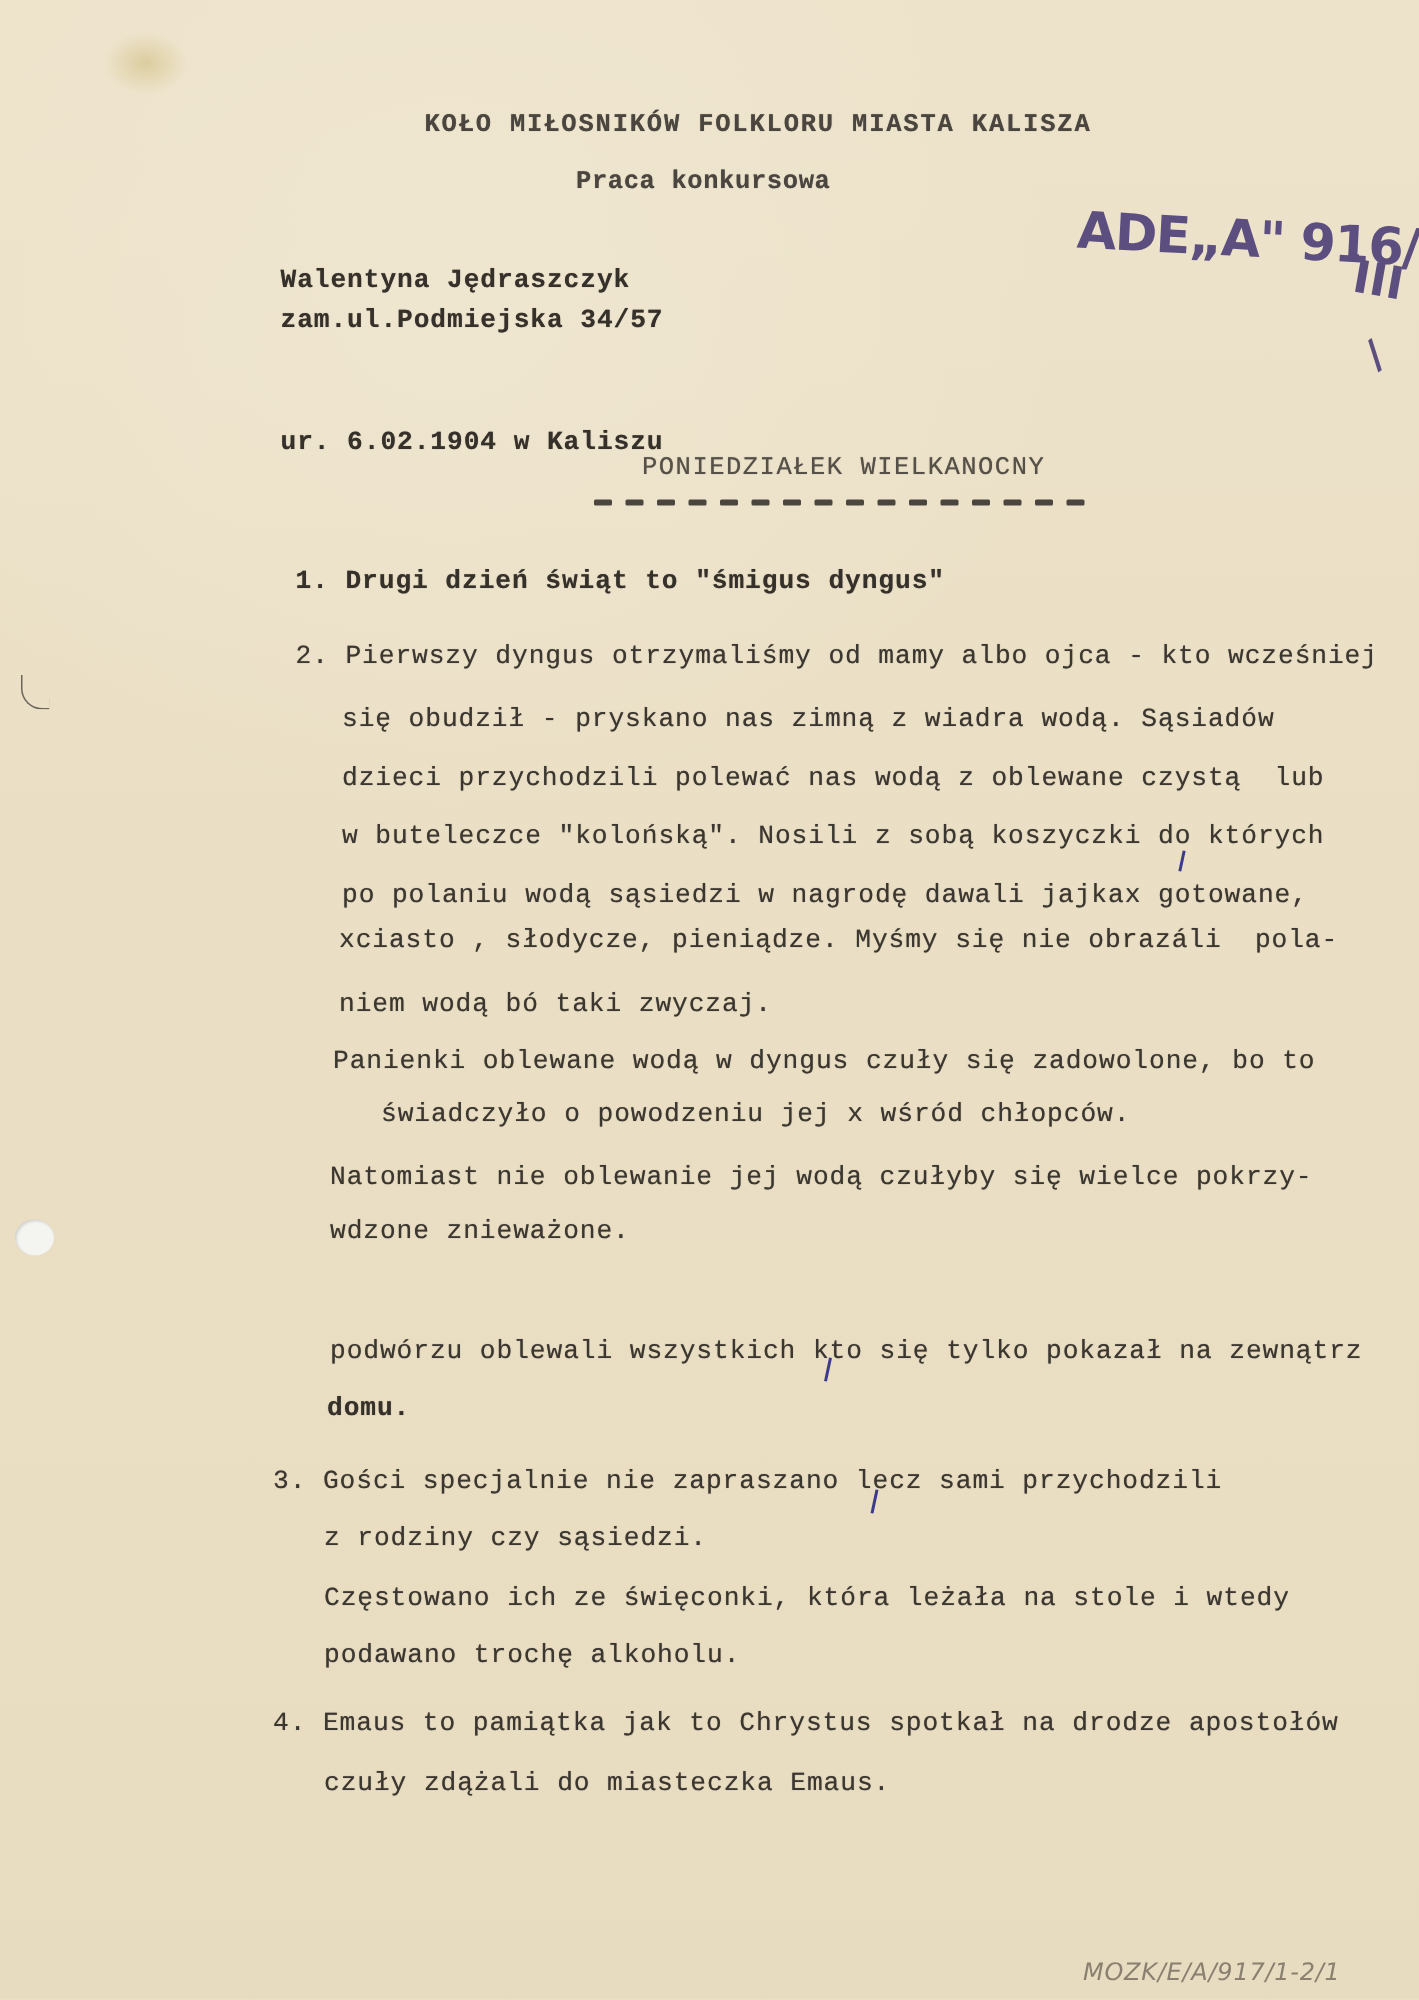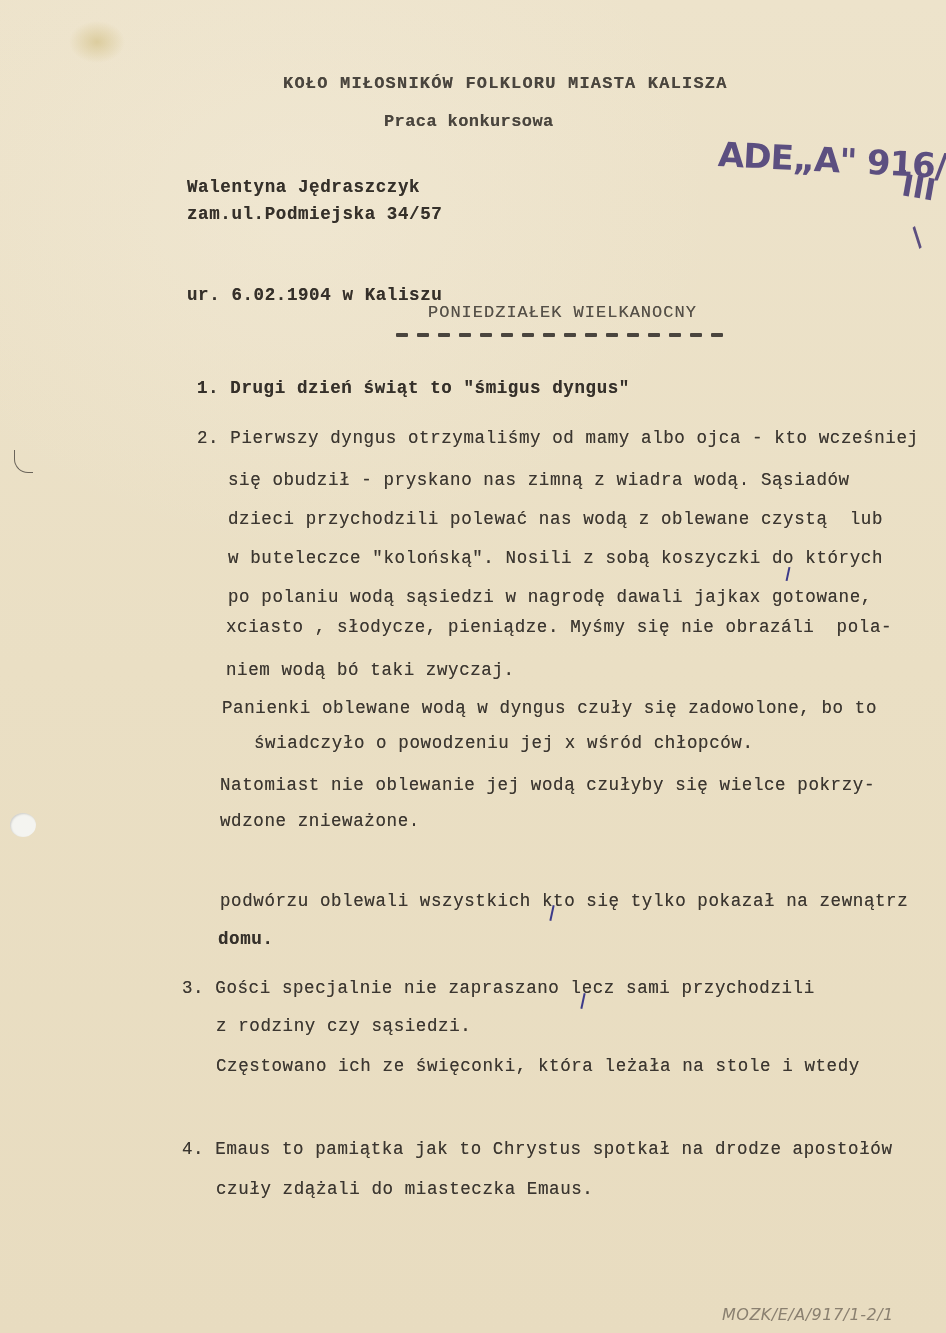--- a/index.html
+++ b/index.html
@@ -162,20 +162,21 @@
   <div class="line" style="left:226px; top:659px;">niem wodą bó taki zwyczaj.</div>
   <div class="line" style="left:222px; top:697px;">Panienki oblewane wodą w dyngus czuły się zadowolone, bo to</div>
   <div class="line" style="left:222px; top:732px;margin-left:32px;">świadczyło o powodzeniu jej x wśród chłopców.</div>
   <div class="line" style="left:220px; top:774px;">Natomiast nie oblewanie jej wodą czułyby się wielce pokrzy-</div>
   <div class="line" style="left:220px; top:810px;">wdzone znieważone.</div>
   <div class="line" style="left:220px; top:890px;">podwórzu oblewali wszystkich kto się tylko pokazał na zewnątrz</div>
   <div class="line bold" style="left:218px; top:928px;">domu.</div>
   <div class="line" style="left:182px; top:977px;">3. Gości specjalnie nie zapraszano lecz sami przychodzili</div>
   <div class="line" style="left:216px; top:1015px;">z rodziny czy sąsiedzi.</div>
   <div class="line" style="left:216px; top:1055px;">Częstowano ich ze święconki, która leżała na stole i wtedy</div>
+  <div class="line" style="left:216px; top:1093px;">podawano trochę alkoholu.</div>
   <div class="line" style="left:182px; top:1138px;">4. Emaus to pamiątka jak to Chrystus spotkał na drodze apostołów</div>
   <div class="line" style="left:216px; top:1178px;">czuły zdążali do miasteczka Emaus.</div>
 
   <div class="comma-mark" style="left:787px; top:567px; height:14px;"></div>
   <div class="comma-mark" style="left:551px; top:905px; height:16px;"></div>
   <div class="comma-mark" style="left:582px; top:993px; height:16px;"></div>
 
   <div class="hole-mark"></div>
   <div class="punch-hole"></div>
 

